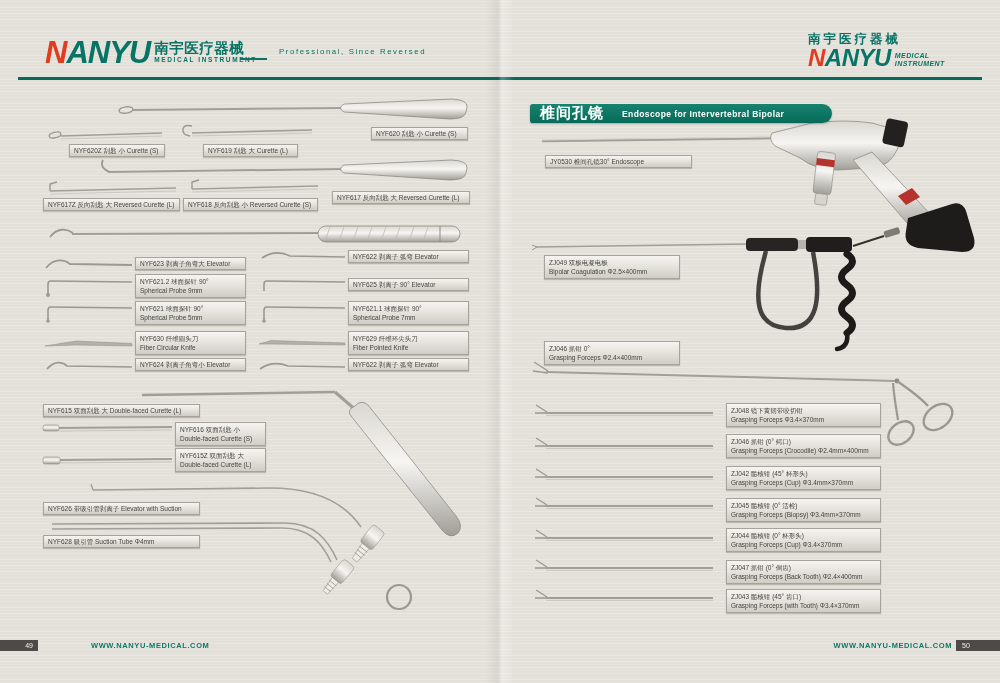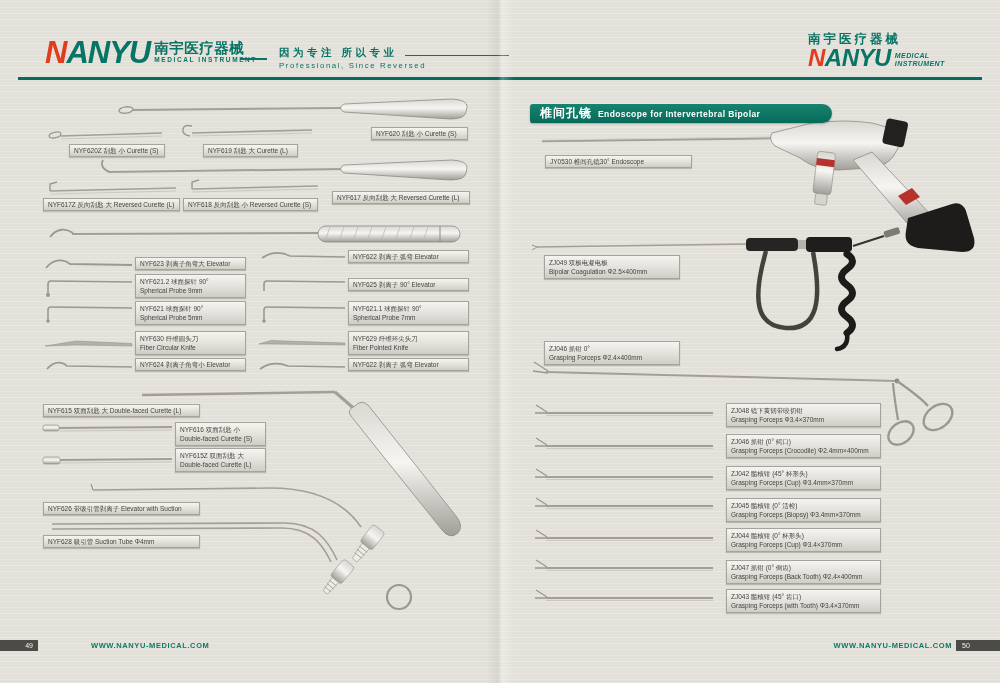--- a/index.html
+++ b/index.html
@@ -36,21 +36,21 @@
   .label{position:absolute;box-sizing:border-box;display:flex;flex-direction:column;justify-content:center;
     background:linear-gradient(180deg,#f5f4f1 0%, #e6e4de 45%, #cfcdc6 100%);
     border:1px solid #a5a39c;box-shadow:0 1px 1px rgba(60,55,45,0.25);
     color:#45443f;font-size:6.5px;line-height:9px;padding:1px 4px;white-space:nowrap;overflow:hidden;}
   .label.one{height:13px;}
   .label.two{height:24px;}
   
   .banner{position:absolute;left:530px;top:104px;width:302px;height:19px;box-sizing:border-box;
     background:linear-gradient(180deg,#17836f,#076a59);border-radius:3px 10px 10px 3px;
     color:#ffffff;display:flex;align-items:center;padding-left:10px;box-shadow:0 1px 2px rgba(0,0,0,0.25);}
-  .banner .cn{font-weight:bold;font-size:12px;letter-spacing:1px;margin-right:6px;}
+  .banner .cn{font-weight:bold;font-size:15px;letter-spacing:1px;margin-right:18px;}
   .banner .en{font-weight:bold;font-size:8.5px;letter-spacing:0.4px;}
   
   .bar{position:absolute;top:640px;height:11px;background:#4c4b47;color:#f2f1ee;font-size:7px;display:flex;align-items:center;}
   .bar.left{left:0;width:38px;justify-content:flex-end;padding-right:5px;box-sizing:border-box;}
   .bar.right{left:956px;width:44px;justify-content:flex-start;padding-left:6px;box-sizing:border-box;}
   .site{position:absolute;top:641px;color:#0b7a69;font-weight:bold;font-size:7.5px;letter-spacing:0.6px;margin-left:46px;}
   .site.left{left:45px;}
   .site.right{right:48px;}
   svg.art{position:absolute;left:0;top:0;}
 </style>
@@ -259,24 +259,20 @@
   <div class="logo-left">
     <div class="logo-word"><span class="n">N</span><span>ANYU</span></div>
     <div class="logo-side">
       <div class="cn">南宇医疗器械</div>
       <div class="en">MEDICAL  INSTRUMENT</div>
     </div>
   </div>
   <div class="slogan">
     <div class="dash"></div>
     <div>
-      <div class="cnrow">
-          <span class="cn">因为专注 所以专业</span>
-          <span class="tail"></span>
-        </div>
       <div class="en">Professional, Since Reversed</div>
     </div>
   </div>
   <div class="logo-right">
     <div class="cn">南宇医疗器械</div>
     <div class="row">
       <div class="word"><span class="n">N</span><span>ANYU</span></div>
       <div class="enstack">
         <div>MEDICAL</div>
         <div>INSTRUMENT</div>

